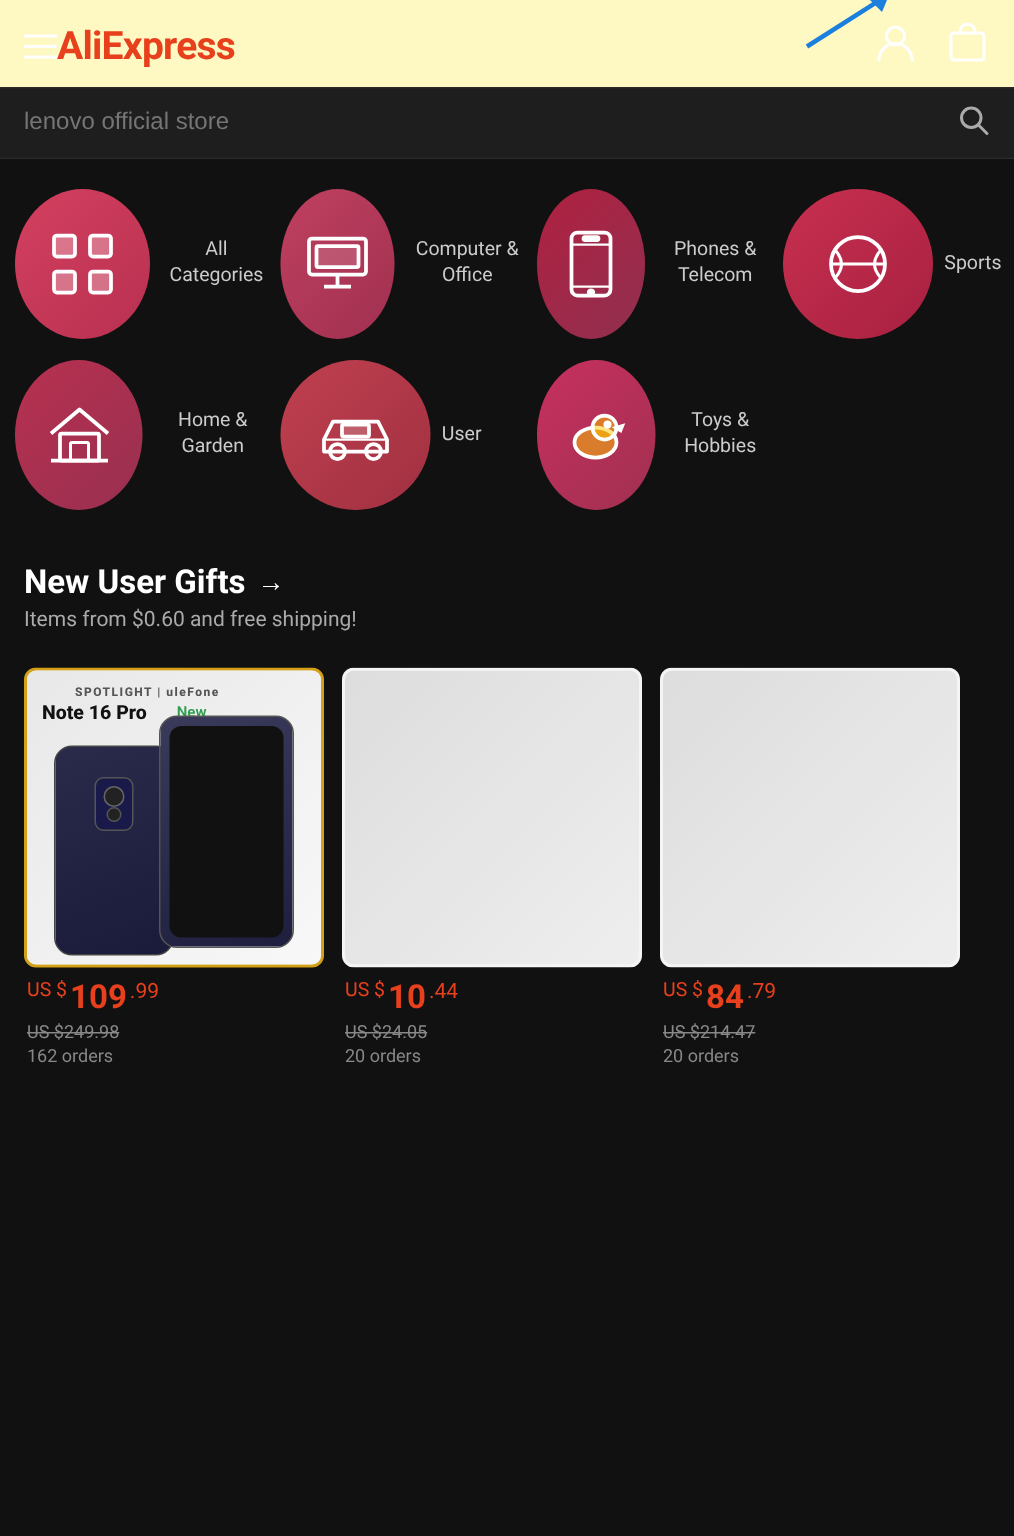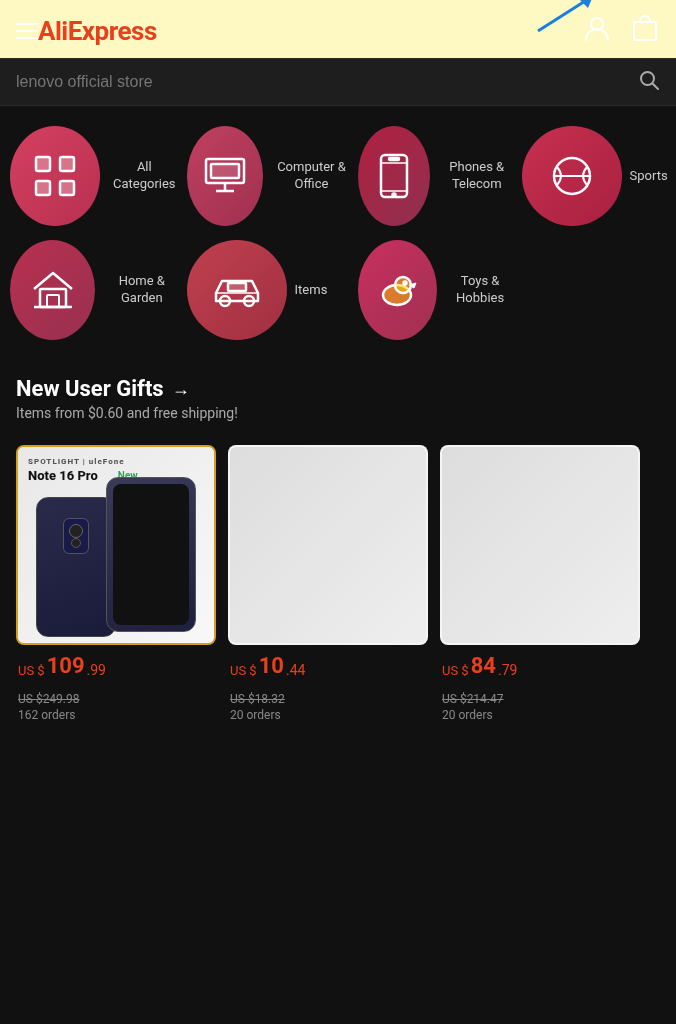--- a/index.html
+++ b/index.html
@@ -207,23 +207,23 @@
       bottom: 6px;
       background: #111;
       border-radius: 8px;
     }
 
     .product-info {
       padding: 8px 2px;
     }
     .price-row {
       display: flex;
-      align-items: flex-end;
+      align-items: flex-start;
       gap: 2px;
-      margin-bottom: 14px;
+      margin-bottom: 3px;
     }
     .price-currency {
       font-size: 13px;
       color: #e8401c;
     }
     .price-main {
       font-size: 22px;
       font-weight: 700;
       color: #e8401c;
     }
@@ -369,21 +369,21 @@
   <div class="cat-item">
     <div class="cat-circle circle-auto">
       <svg viewBox="0 0 54 54" stroke="#fff" stroke-width="2.5" fill="none">
         <path d="M6 30 L12 18 L42 18 L48 30 L48 38 L6 38 Z" stroke="#fff" stroke-width="2.5" stroke-linejoin="round"></path>
         <circle cx="15" cy="38" r="5" stroke="#fff" stroke-width="2.5"></circle>
         <circle cx="39" cy="38" r="5" stroke="#fff" stroke-width="2.5"></circle>
         <line x1="6" y1="30" x2="48" y2="30" stroke="#fff" stroke-width="1.5"></line>
         <rect x="18" y="20" width="18" height="8" rx="1" fill="rgba(255,255,255,0.2)"></rect>
       </svg>
     </div>
-    <span class="cat-label">Items</span>
+    <span class="cat-label">User</span>
   </div>
 
   <div class="cat-item">
     <div class="cat-circle circle-toys">
       <svg viewBox="0 0 54 54" stroke="#fff" stroke-width="2.5" fill="none">
 
         <ellipse cx="27" cy="32" rx="14" ry="10" fill="rgba(255,200,0,0.5)" stroke="#fff" stroke-width="2.5"></ellipse>
         <circle cx="33" cy="22" r="8" fill="rgba(255,200,0,0.5)" stroke="#fff" stroke-width="2.5"></circle>
         <path d="M39 22 L46 20 L44 25 Z" fill="#fff" stroke="#fff" stroke-width="1"></path>
         <circle cx="35" cy="20" r="1.5" fill="#fff"></circle>
@@ -402,21 +402,21 @@
   <p class="new-user-subtitle">Items from $0.60 and free shipping!</p>
 </div>
 
 <div class="products">
 
   <div class="product-card">
     <div class="product-img">
       <div class="product-img-inner">
 
         <div style="position:absolute;top:10px;left:10px;right:10px;">
-          <div style="display:flex;align-items:center;gap:4px;margin-bottom:2px;">
+          <div style="display:flex;align-items:center;gap:4px;margin-bottom:2px;margin-left:22px;">
             <span style="font-size:8px;font-weight:800;color:#555;letter-spacing:1px;">SPOTLIGHT | uleFone</span>
           </div>
           <div style="display:flex;align-items:center;gap:20px;">
             <span style="font-size:13px;font-weight:800;color:#111;">Note 16 Pro</span>
             <span style="font-size:10px;color:#2e9e4f;font-weight:600;">New</span>
           </div>
         </div>
 
         <div class="phone-mockup" style="margin-top:30px;">
           <div class="phone-back">
@@ -447,21 +447,21 @@
       <div class="product-img-inner" style="background: linear-gradient(135deg, #ddd 0%, #eee 100%);">
         
       </div>
     </div>
     <div class="product-info">
       <div class="price-row">
         <span class="price-currency">US $</span>
         <span class="price-main">10</span>
         <span class="price-decimal">.44</span>
       </div>
-      <div class="price-original">US $18.32</div>
+      <div class="price-original">US $24.05</div>
       <div class="orders-count">20 orders</div>
     </div>
   </div>
 
   <div class="product-card">
     <div class="product-img" style="border-color: transparent;">
       <div class="product-img-inner" style="background: linear-gradient(135deg, #ddd 0%, #eee 100%);">
         
       </div>
     </div>

